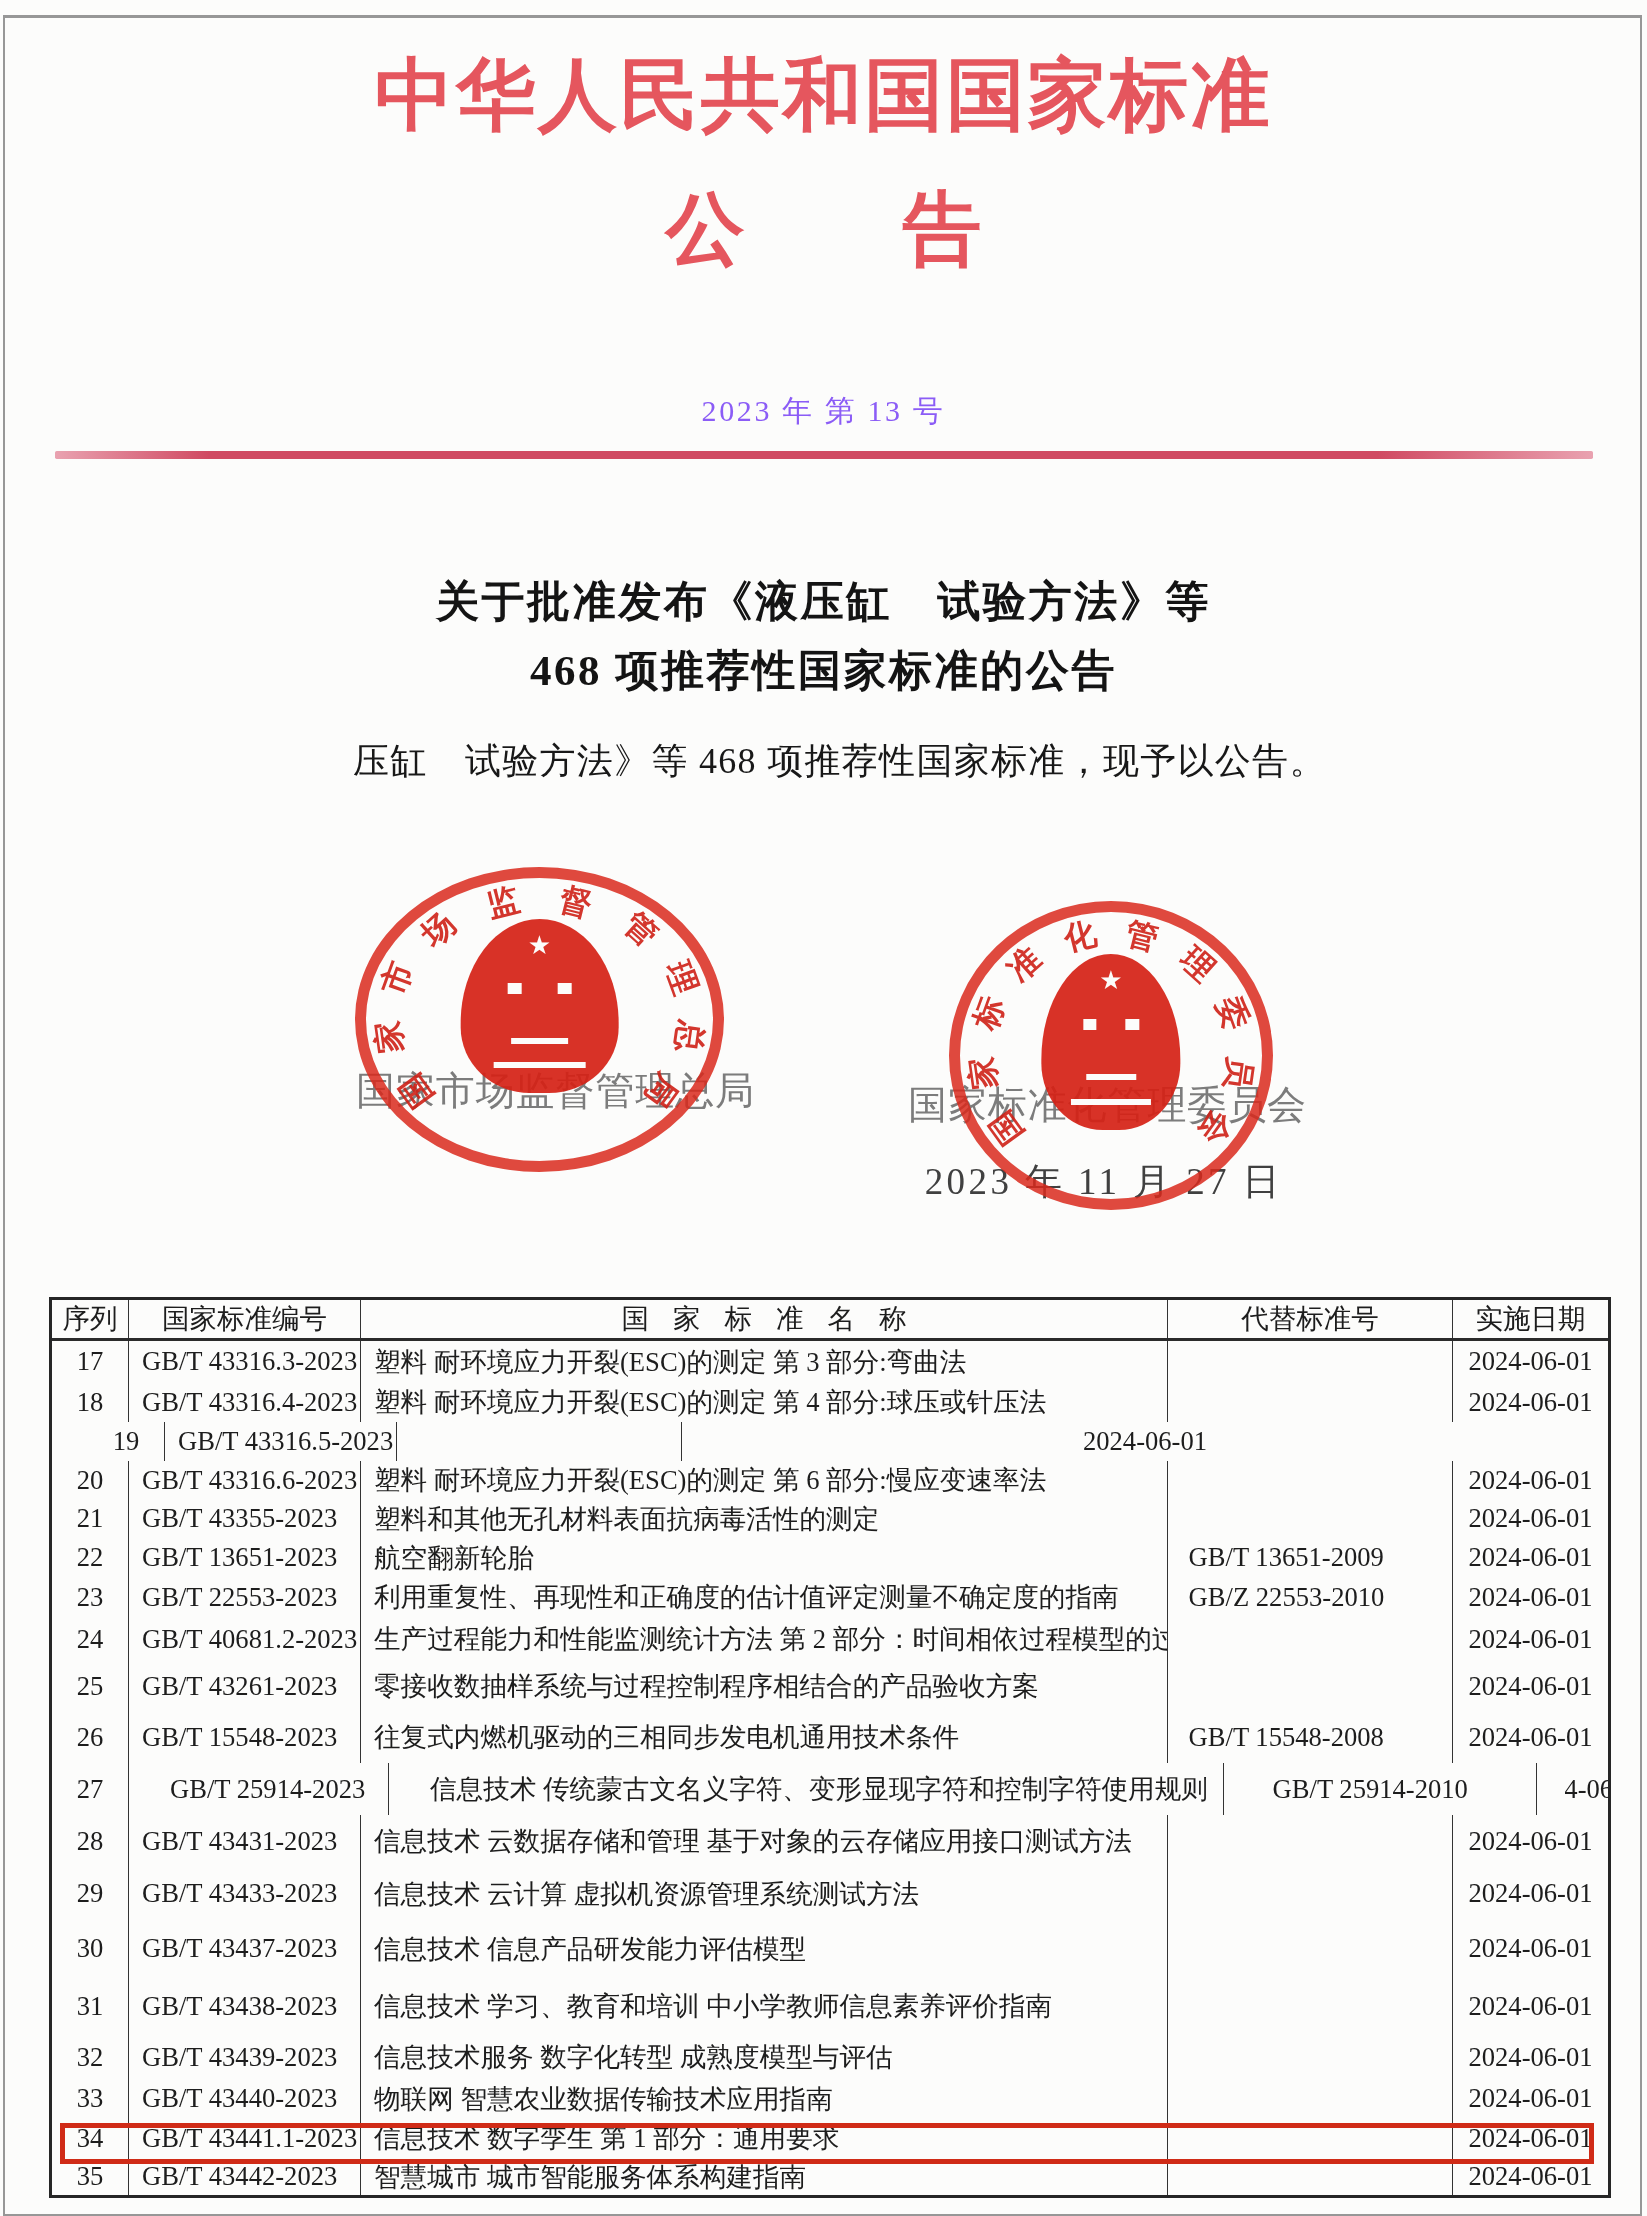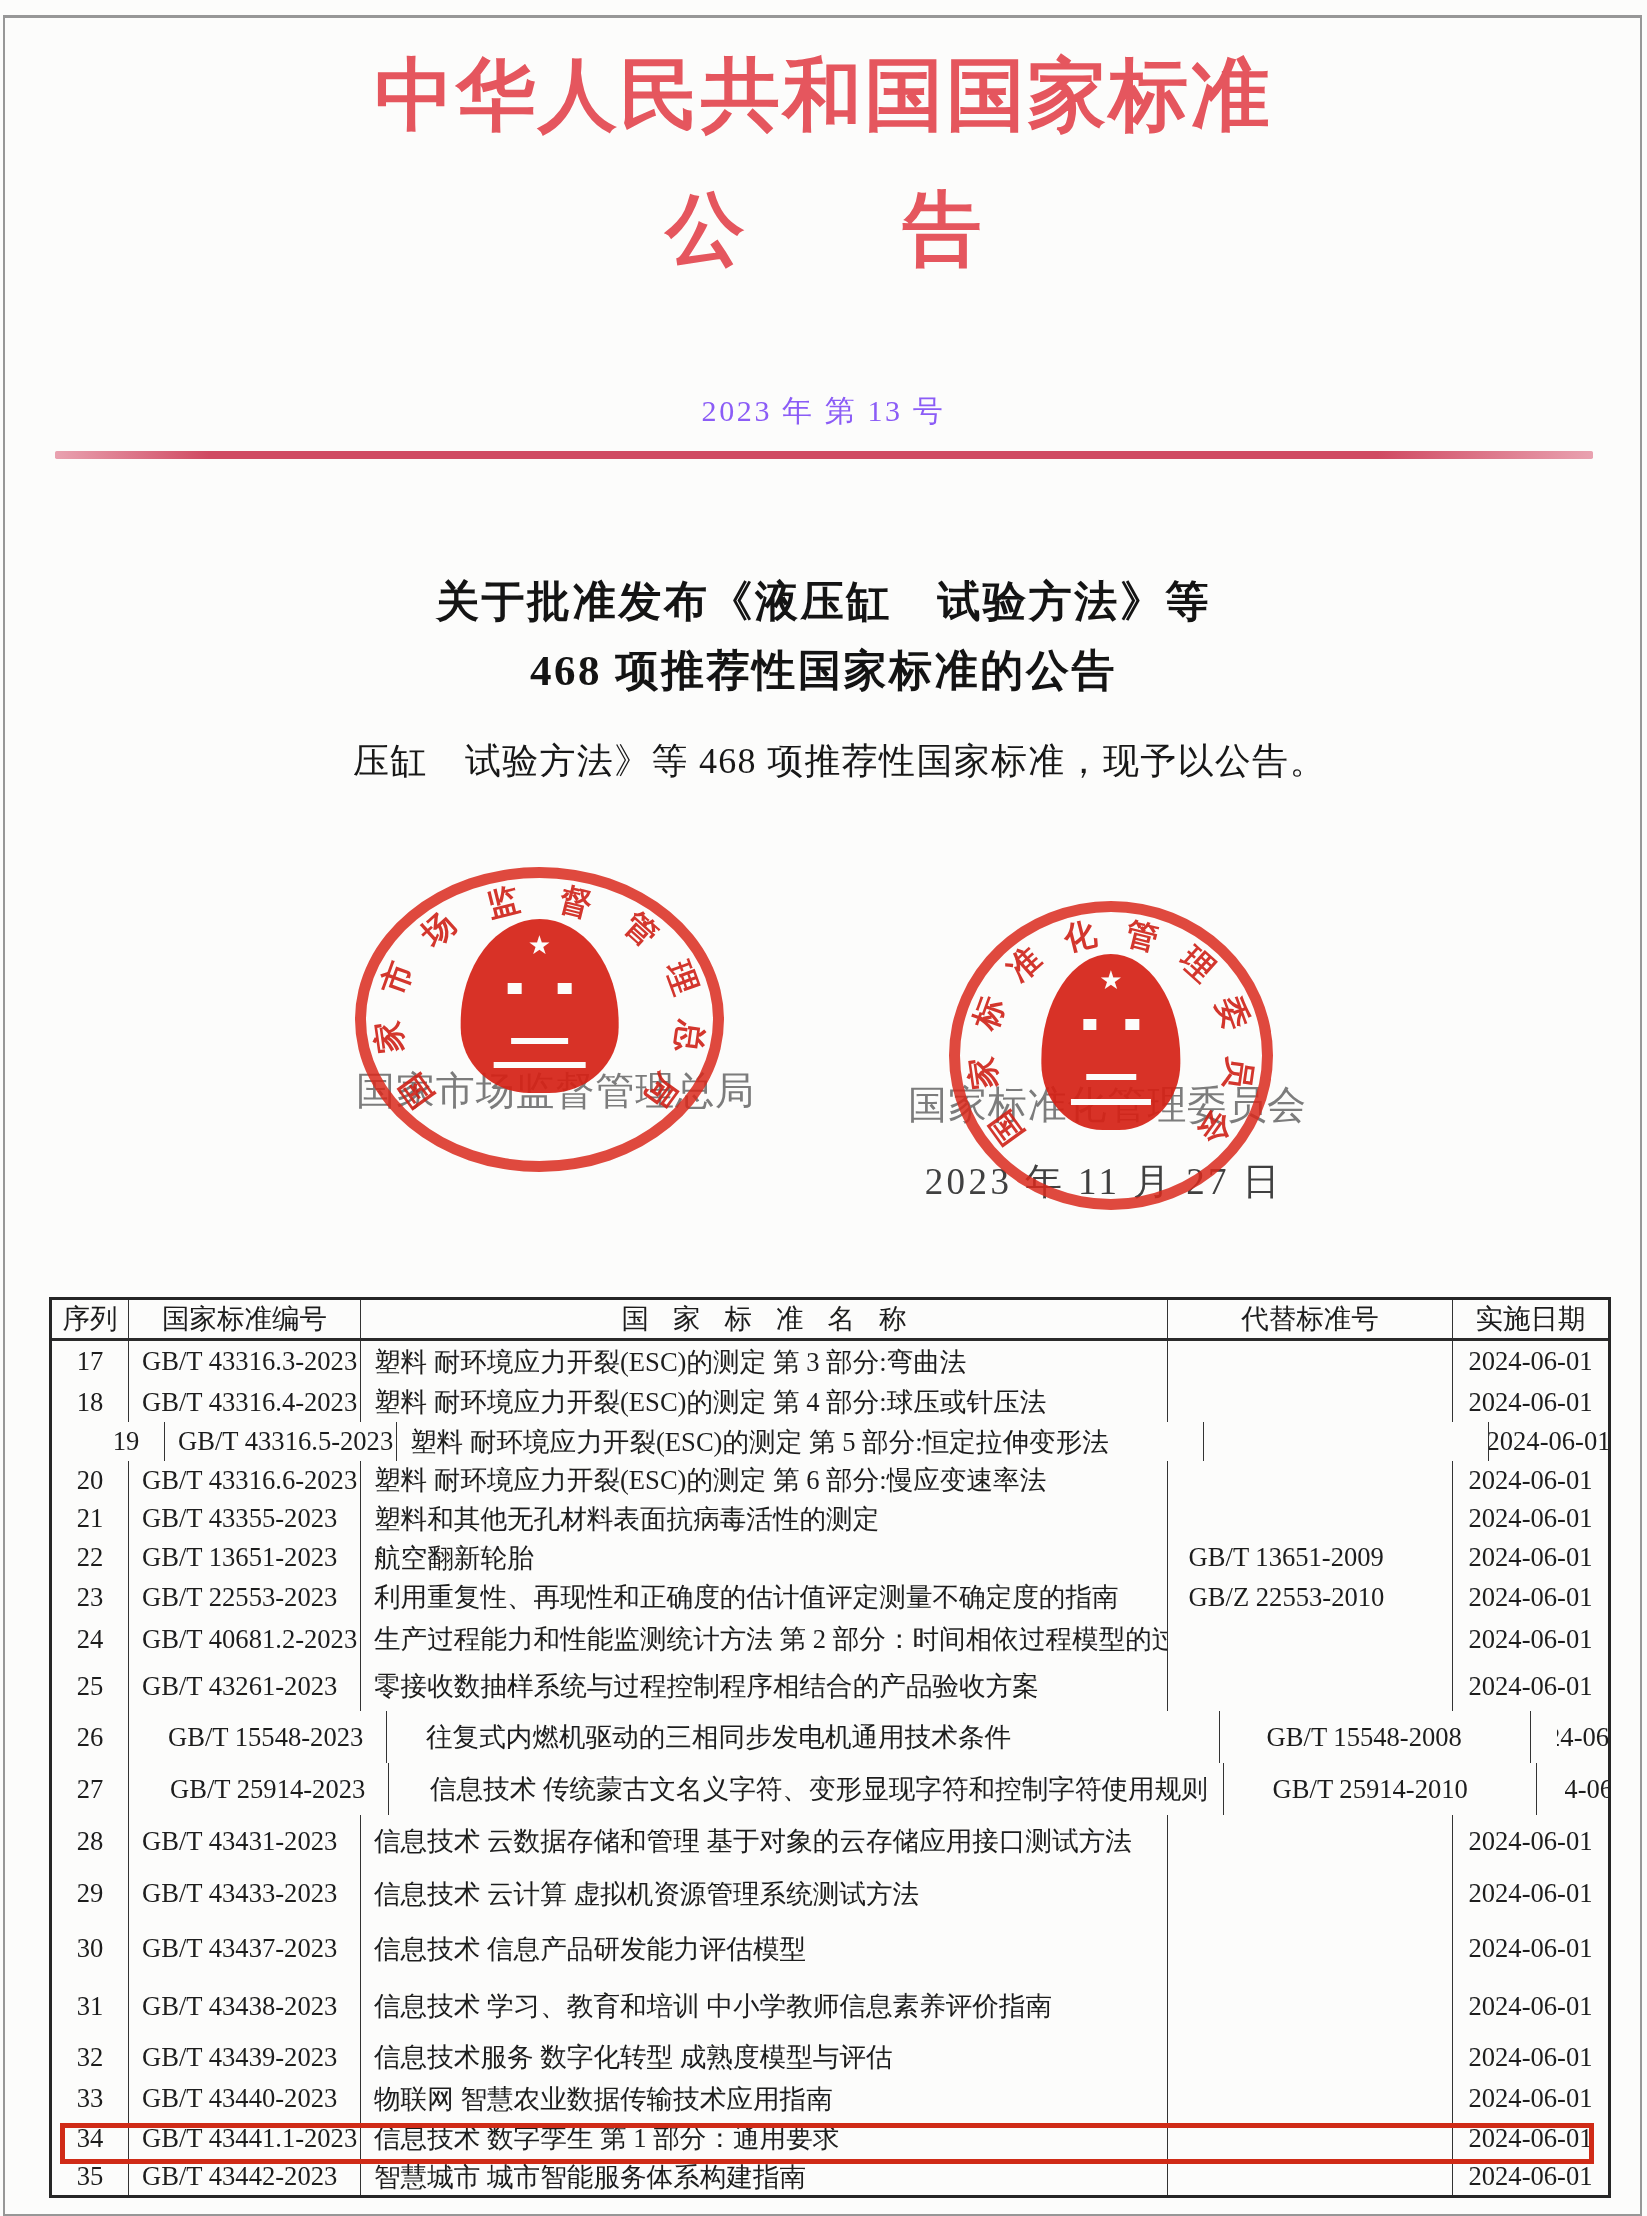--- a/index.html
+++ b/index.html
@@ -193,21 +193,20 @@
         <div class="trow" style="height: 40px;">
           <div class="cell c-seq">18</div>
           <div class="cell c-code">GB/T 43316.4-2023</div>
           <div class="cell c-name">塑料 耐环境应力开裂(ESC)的测定 第 4 部分:球压或针压法</div>
           <div class="cell c-replaces"></div>
           <div class="cell c-date">2024-06-01</div>
         </div>
         <div class="trow" style="height: 39px; padding-left: 36px;">
           <div class="cell c-seq">19</div>
           <div class="cell c-code">GB/T 43316.5-2023</div>
-          <div class="cell c-name">塑料 耐环境应力开裂(ESC)的测定 第 5 部分:恒定拉伸变形法</div>
           <div class="cell c-replaces"></div>
           <div class="cell c-date">2024-06-01</div>
         </div>
         <div class="trow" style="height: 38px;">
           <div class="cell c-seq">20</div>
           <div class="cell c-code">GB/T 43316.6-2023</div>
           <div class="cell c-name">塑料 耐环境应力开裂(ESC)的测定 第 6 部分:慢应变速率法</div>
           <div class="cell c-replaces"></div>
           <div class="cell c-date">2024-06-01</div>
         </div>
@@ -239,21 +238,21 @@
           <div class="cell c-replaces"></div>
           <div class="cell c-date">2024-06-01</div>
         </div>
         <div class="trow" style="height: 50px;">
           <div class="cell c-seq">25</div>
           <div class="cell c-code">GB/T 43261-2023</div>
           <div class="cell c-name">零接收数抽样系统与过程控制程序相结合的产品验收方案</div>
           <div class="cell c-replaces"></div>
           <div class="cell c-date">2024-06-01</div>
         </div>
-        <div class="trow" style="height: 52px; gap: 26px;">
+        <div class="trow" style="height: 52px;">
           <div class="cell c-seq">26</div>
           <div class="cell c-code">GB/T 15548-2023</div>
           <div class="cell c-name">往复式内燃机驱动的三相同步发电机通用技术条件</div>
           <div class="cell c-replaces">GB/T 15548-2008</div>
           <div class="cell c-date">2024-06-01</div>
         </div>
         <div class="trow" style="height: 52px; gap: 28px;">
           <div class="cell c-seq">27</div>
           <div class="cell c-code">GB/T 25914-2023</div>
           <div class="cell c-name">信息技术 传统蒙古文名义字符、变形显现字符和控制字符使用规则</div>

